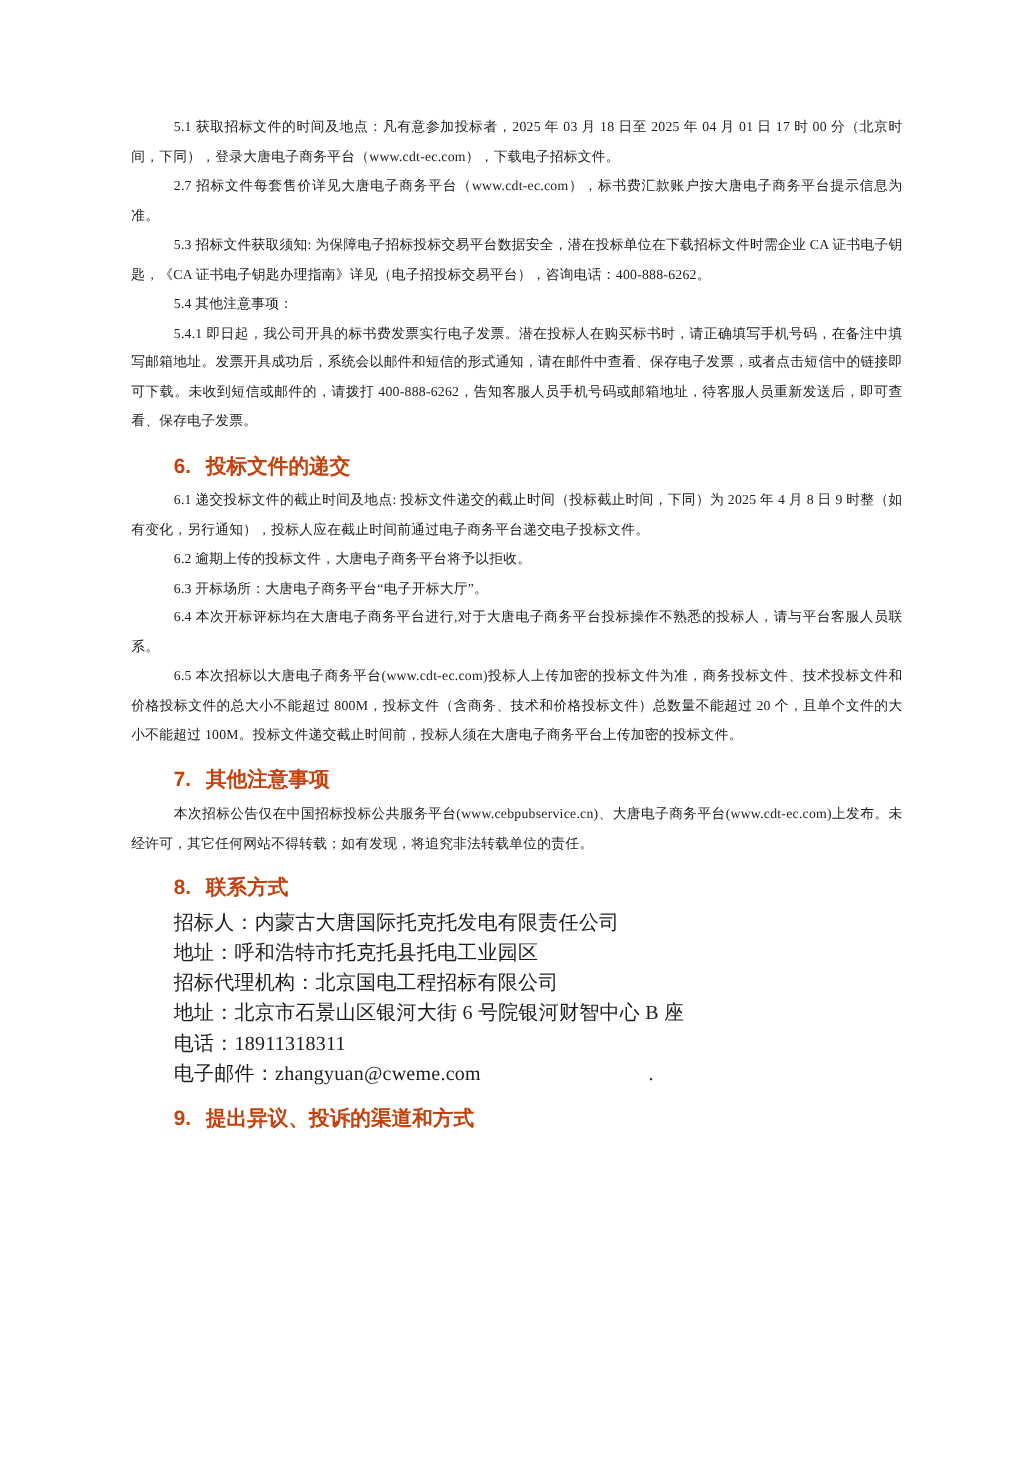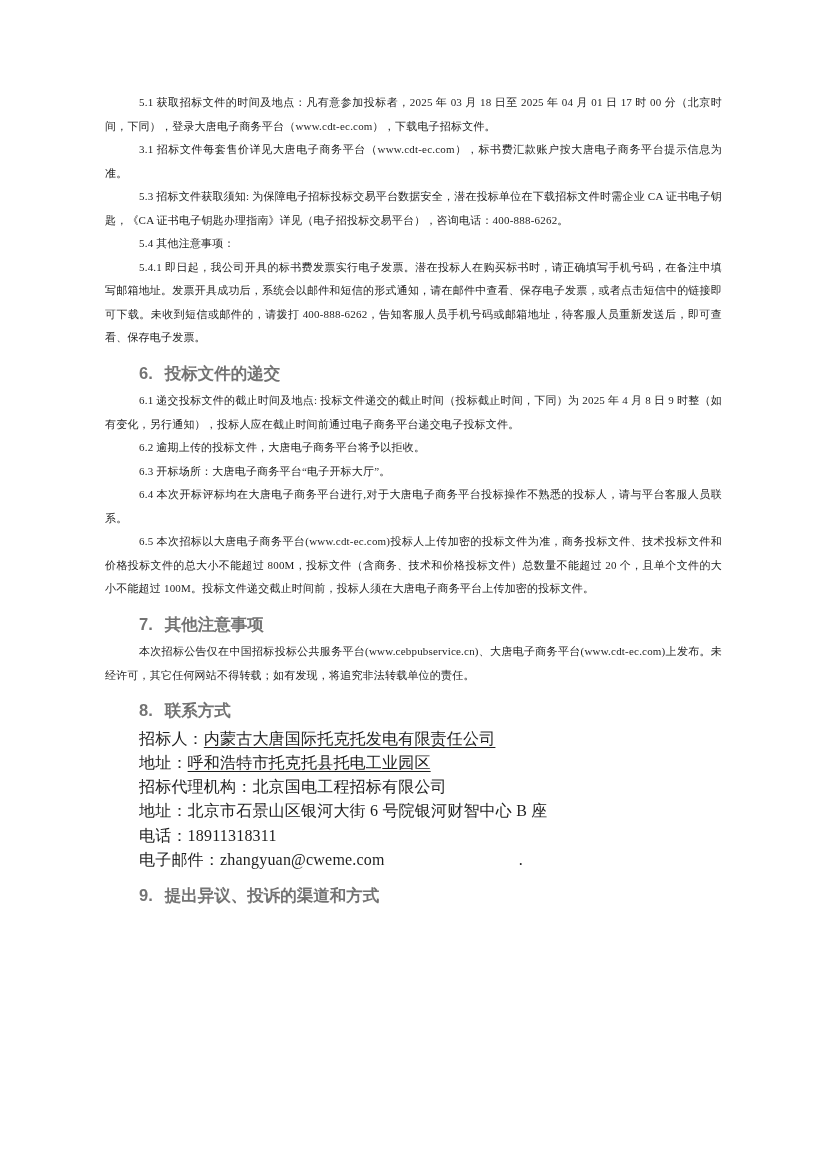--- a/index.html
+++ b/index.html
@@ -29,48 +29,47 @@
     text-indent: 34px;
     letter-spacing: 0.2px;
   }
   p.heading {
     margin: 12px 0 4px 0;
     font-size: 16.5px;
     line-height: 23.5px;
     font-weight: 700;
     text-indent: 34px;
     font-family: "Liberation Sans", "DejaVu Sans", sans-serif;
-    color: #737373;
+    color: #c2410c;
   }
   .h-title {
     margin-left: 12px;
   }
   p.contact-line {
     margin: 0;
     font-size: 16px;
     line-height: 24.3px;
     text-indent: 34px;
     letter-spacing: 0.2px;
   }
   .underlined {
-    text-decoration: underline;
     text-underline-offset: 3px;
   }
   .trailing-dot {
     display: inline-block;
     margin-left: 100px;
   }
 </style>
 </head>
 <body>
 
 <div class="page">
 
   <p class="body-para">5.1 获取招标文件的时间及地点：凡有意参加投标者，2025 年 03 月 18 日至 2025 年 04 月 01 日 17 时 00 分（北京时间，下同），登录大唐电子商务平台（www.cdt-ec.com），下载电子招标文件。</p>
-  <p class="body-para">3.1 招标文件每套售价详见大唐电子商务平台（www.cdt-ec.com），标书费汇款账户按大唐电子商务平台提示信息为准。</p>
+  <p class="body-para">2.7 招标文件每套售价详见大唐电子商务平台（www.cdt-ec.com），标书费汇款账户按大唐电子商务平台提示信息为准。</p>
   <p class="body-para">5.3 招标文件获取须知: 为保障电子招标投标交易平台数据安全，潜在投标单位在下载招标文件时需企业 CA 证书电子钥匙，《CA 证书电子钥匙办理指南》详见（电子招投标交易平台），咨询电话：400-888-6262。</p>
   <p class="body-para">5.4 其他注意事项：</p>
   <p class="body-para">5.4.1 即日起，我公司开具的标书费发票实行电子发票。潜在投标人在购买标书时，请正确填写手机号码，在备注中填写邮箱地址。发票开具成功后，系统会以邮件和短信的形式通知，请在邮件中查看、保存电子发票，或者点击短信中的链接即可下载。未收到短信或邮件的，请拨打 400-888-6262，告知客服人员手机号码或邮箱地址，待客服人员重新发送后，即可查看、保存电子发票。</p>
 
   <p class="heading">
     <span class="h-num">6.</span><span class="h-title">投标文件的递交</span>
   </p>
   <p class="body-para">6.1 递交投标文件的截止时间及地点: 投标文件递交的截止时间（投标截止时间，下同）为 2025 年 4 月 8 日 9 时整（如有变化，另行通知），投标人应在截止时间前通过电子商务平台递交电子投标文件。</p>
   <p class="body-para">6.2 逾期上传的投标文件，大唐电子商务平台将予以拒收。</p>
   <p class="body-para">6.3 开标场所：大唐电子商务平台“电子开标大厅”。</p>

